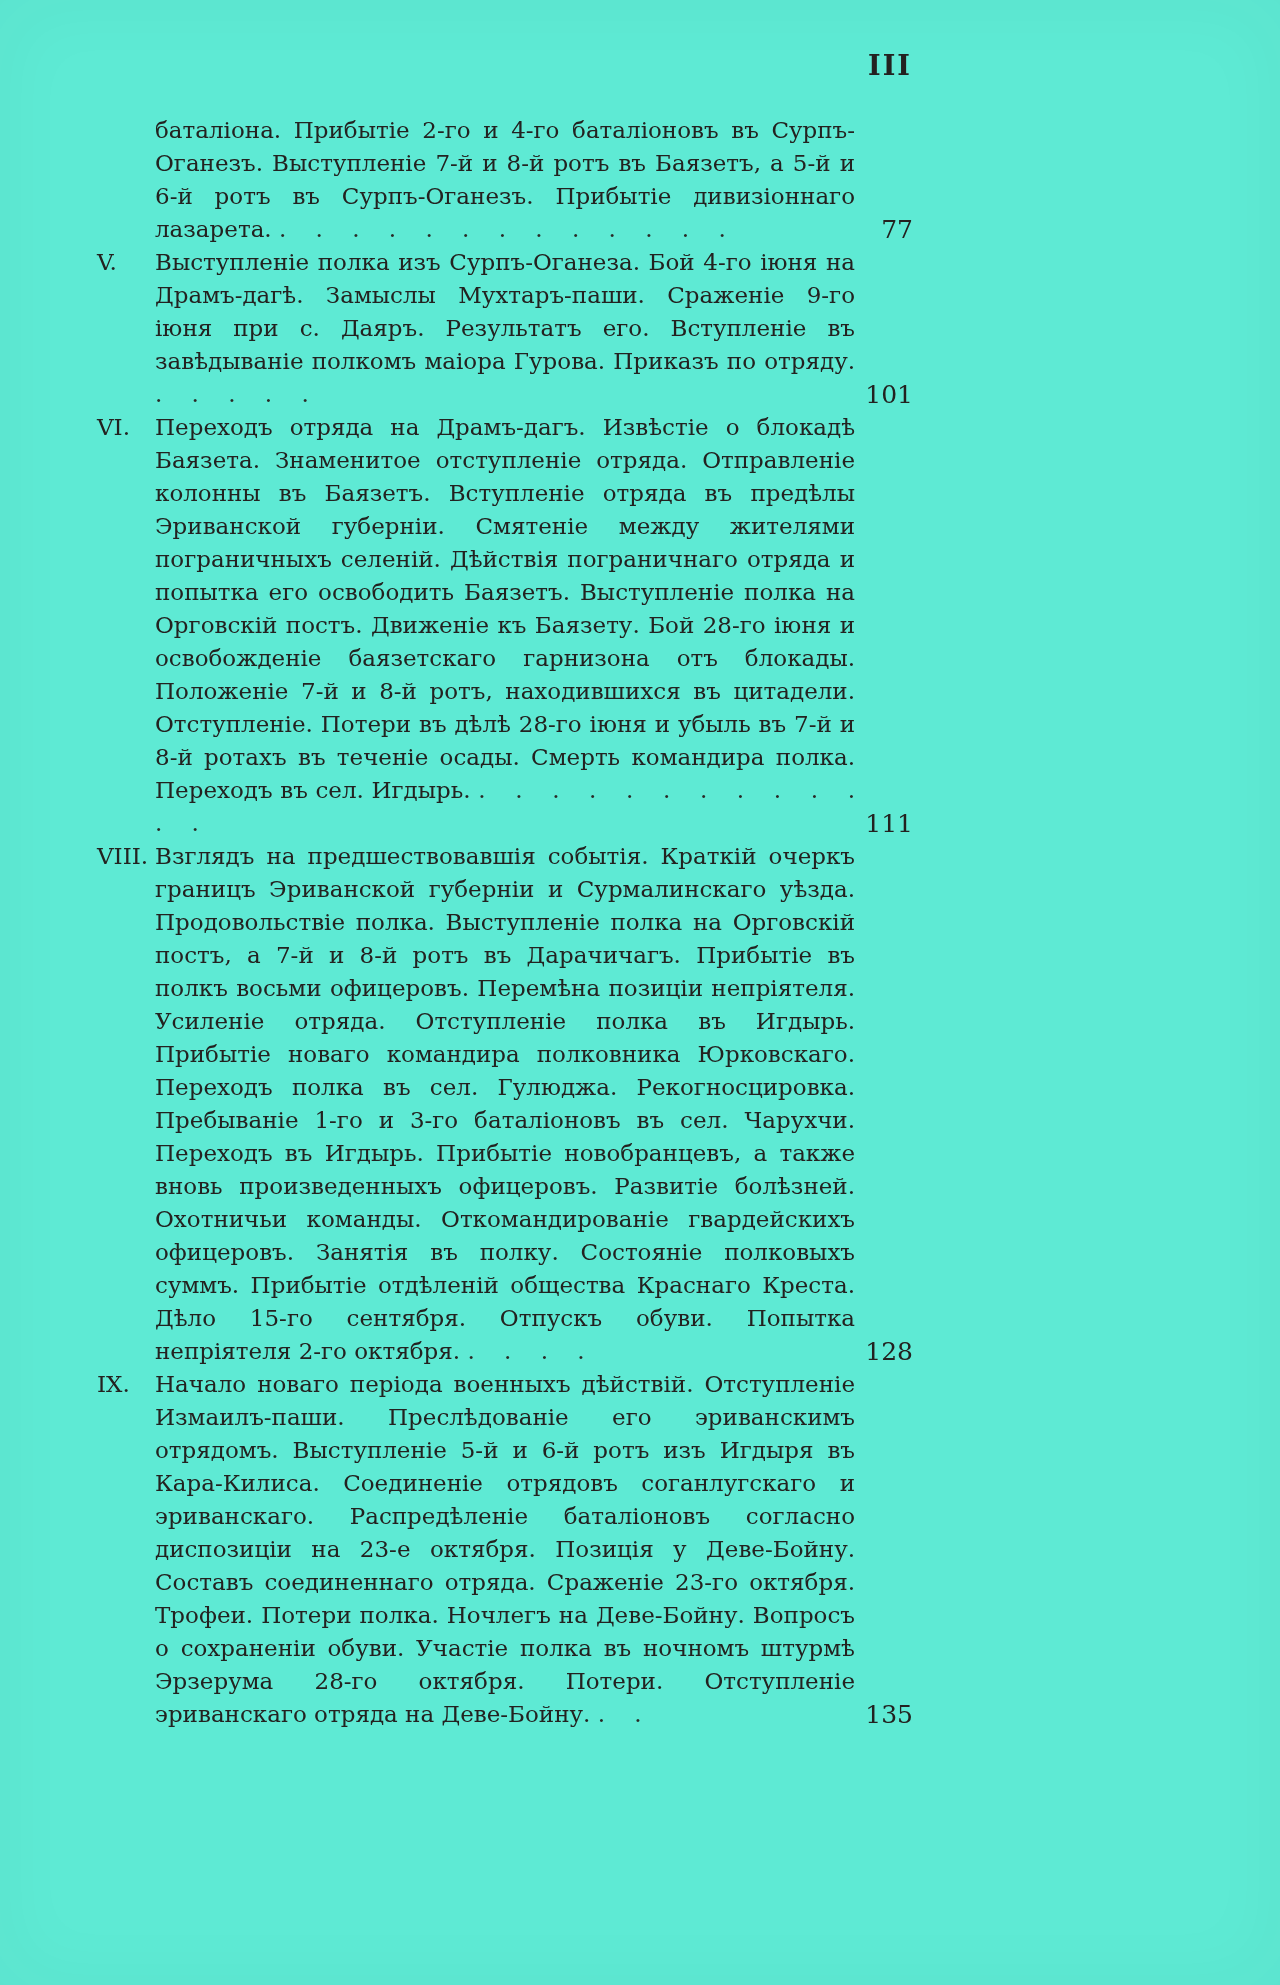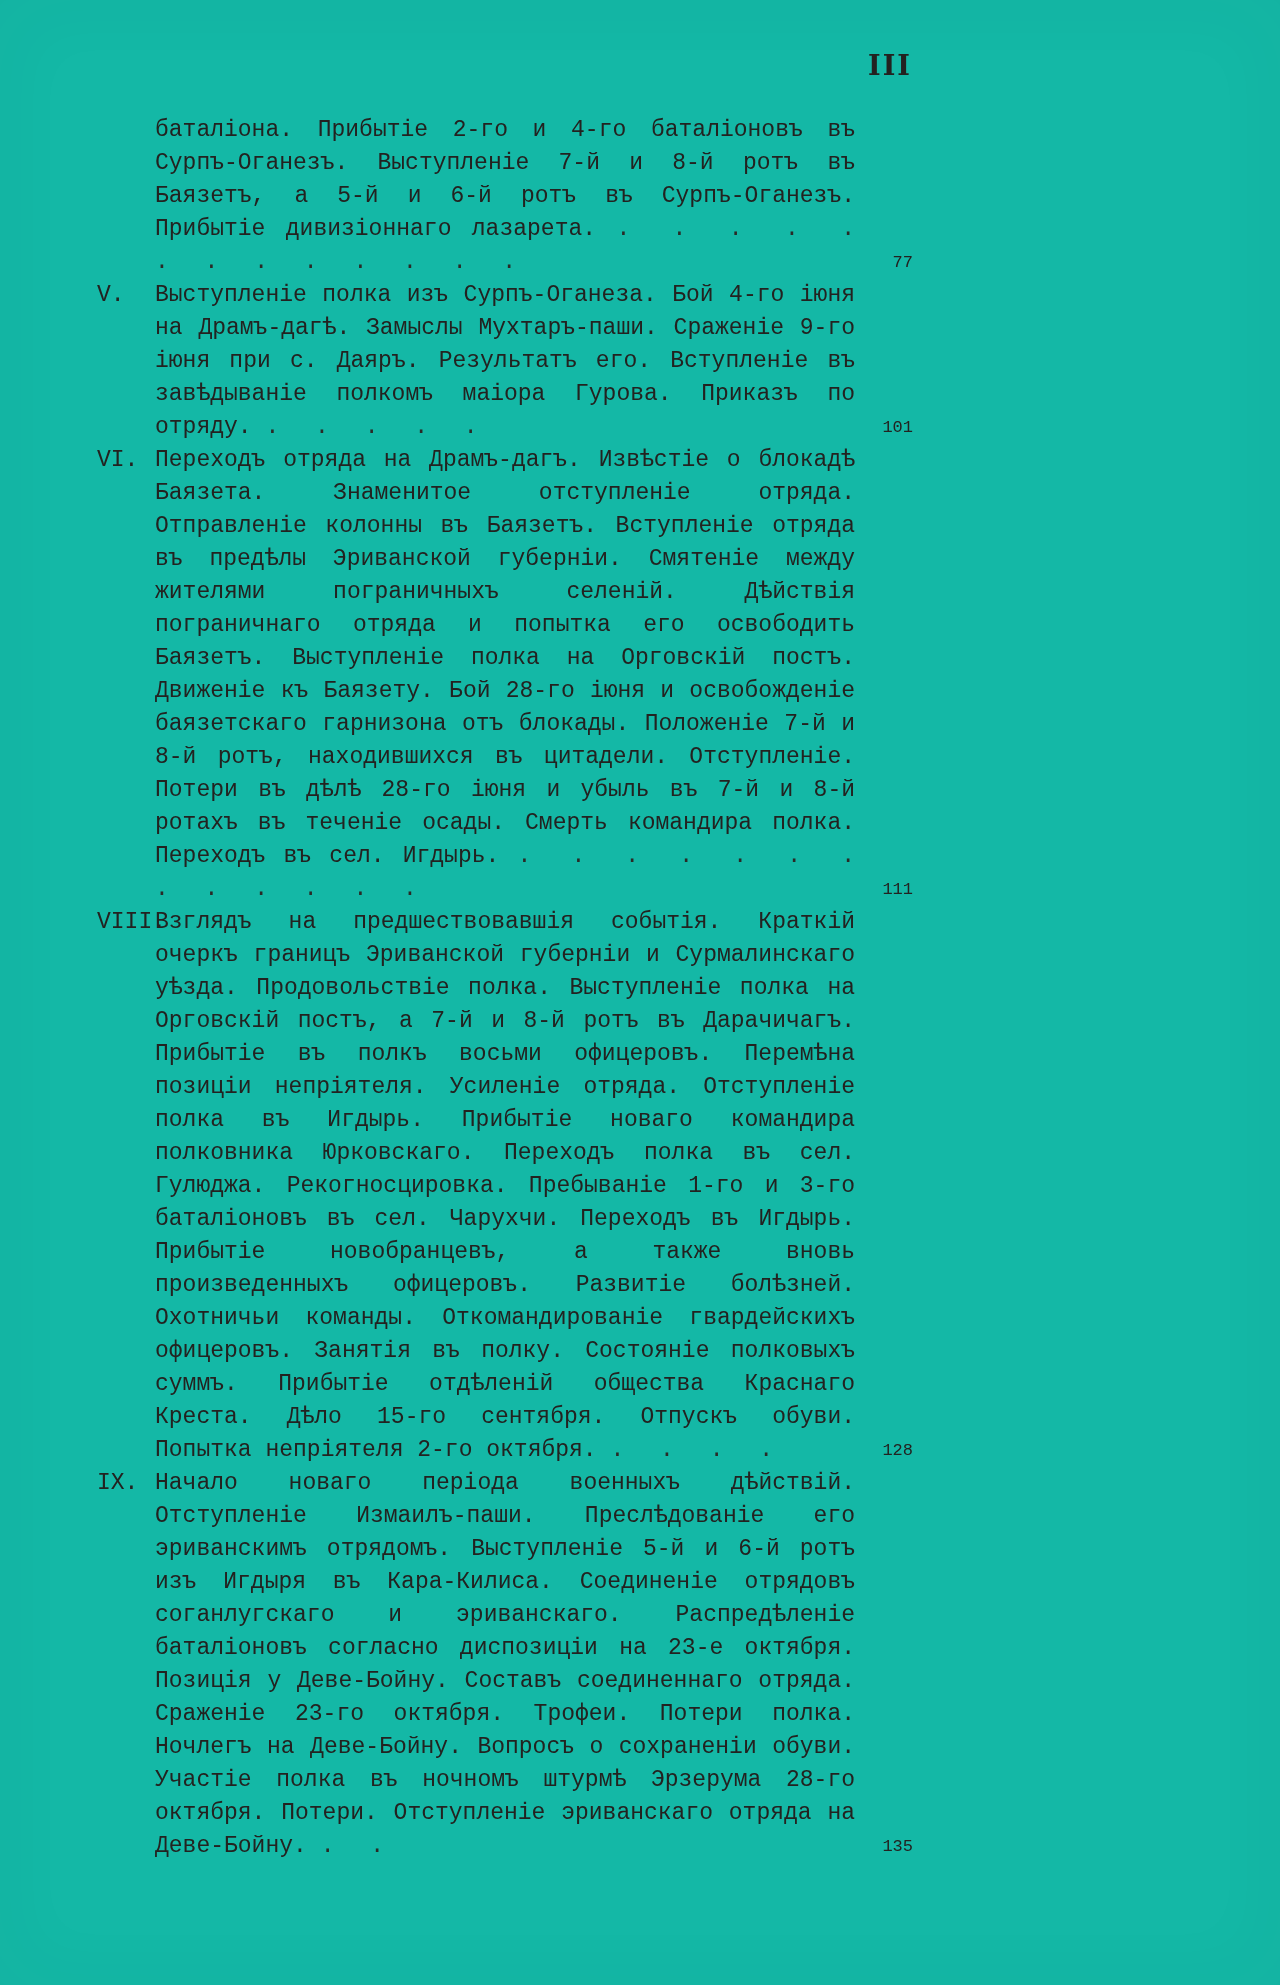--- a/index.html
+++ b/index.html
@@ -5,21 +5,21 @@
   html, body {
     margin: 0;
     padding: 0;
     background: #e8e8e6;
   }
   .page {
     position: relative;
     width: 1280px;
     height: 1985px;
     margin: 0 auto;
-    background: #14b8a6;
+    background: #5eead4;
     box-shadow: inset 0 0 80px rgba(60,55,40,0.04);
     font-family: "DejaVu Serif", "Liberation Serif", serif;
     color: #232220;
     overflow: hidden;
   }
   .folio {
     position: absolute;
     top: 50px;
     left: 868px;
     font-size: 27px;
@@ -31,21 +31,20 @@
     position: absolute;
     left: 97px;
     top: 114px;
     width: 758px;
     font-size: 23px;
     line-height: 33px;
   }
   .entry {
     display: flex;
     align-items: flex-start;
-    font-family: Liberation Mono, monospace;
   }
   .numeral {
     flex: 0 0 58px;
     width: 58px;
     white-space: nowrap;
     font-size: 23px;
   }
   .entry-text {
     position: relative;
     width: 700px;
@@ -55,21 +54,21 @@
     word-spacing: 22px;
     white-space: normal;
     color: #2a2926;
   }
   .pagenum {
     position: absolute;
     right: -58px;
     bottom: 0;
     width: 56px;
     text-align: right;
-    font-size: 17px;
+    font-size: 25px;
     line-height: 33px;
   }
 </style>
 </head>
 <body>
 
 <div class="page">
 
   <div class="folio">III</div>
 

